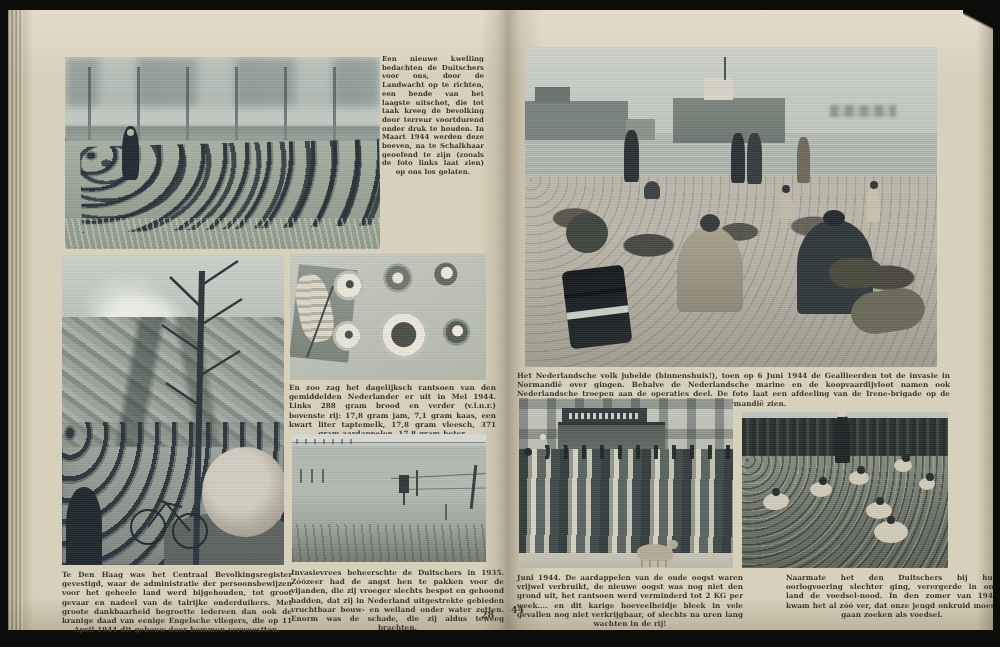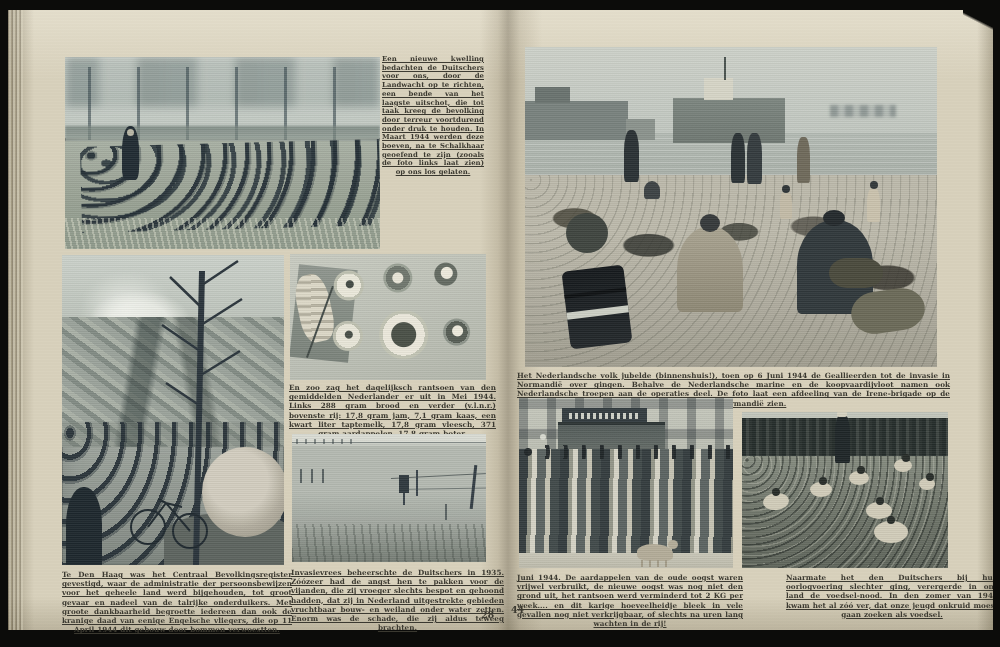--- a/index.html
+++ b/index.html
@@ -27,21 +27,21 @@
   #edge-stack{position:absolute;left:8px;top:10px;width:15px;height:620px;opacity:.85;
     background:repeating-linear-gradient(90deg,rgba(60,50,35,.28) 0 1px,rgba(232,227,207,.4) 1px 3px,rgba(120,108,80,.22) 3px 4px);}
   #under-edge{position:absolute;left:8px;top:630px;width:985px;height:9px;
     background:linear-gradient(180deg,#ab a 0,#ab A 0),linear-gradient(180deg,#aba189,#6e6753 65%,#39352a);}
   #paper-grain{position:absolute;left:8px;top:10px;width:985px;height:620px;pointer-events:none;opacity:.5;
     background:repeating-linear-gradient(0deg,rgba(255,255,255,.03) 0 1px,rgba(0,0,0,.02) 1px 3px);}
 
   
   .caption{position:absolute;font-family:"DejaVu Serif",serif;font-weight:700;
     color:#3b3930;font-size:7.2px;line-height:9.2px;text-align:justify;
-    text-align-last:center;-moz-text-align-last:center;letter-spacing:.05px;word-spacing:.4px;text-decoration:underline;}
+    text-align-last:center;-moz-text-align-last:center;letter-spacing:.05px;word-spacing:.4px;}
   #cap-landwacht{left:382px;top:55px;width:102px;font-size:6.9px;line-height:8.7px;}
   #cap-rations{left:289px;top:383px;width:207px;}
   #cap-bombing{left:62px;top:570px;width:230px;}
   #cap-flood{left:291px;top:568px;width:213px;}
   #cap-invasion{left:517px;top:371px;width:433px;}
   #cap-queue{left:517px;top:573px;width:226px;}
   #cap-foraging{left:740px;top:573px;width:212px;margin-left:46px;}
   .pagenum{position:absolute;font-weight:700;font-size:9.5px;color:#3b3930;}
   #pn-left{left:481px;top:609px;transform:rotate(-3deg);}
   #pn-right{left:511px;top:604px;}

